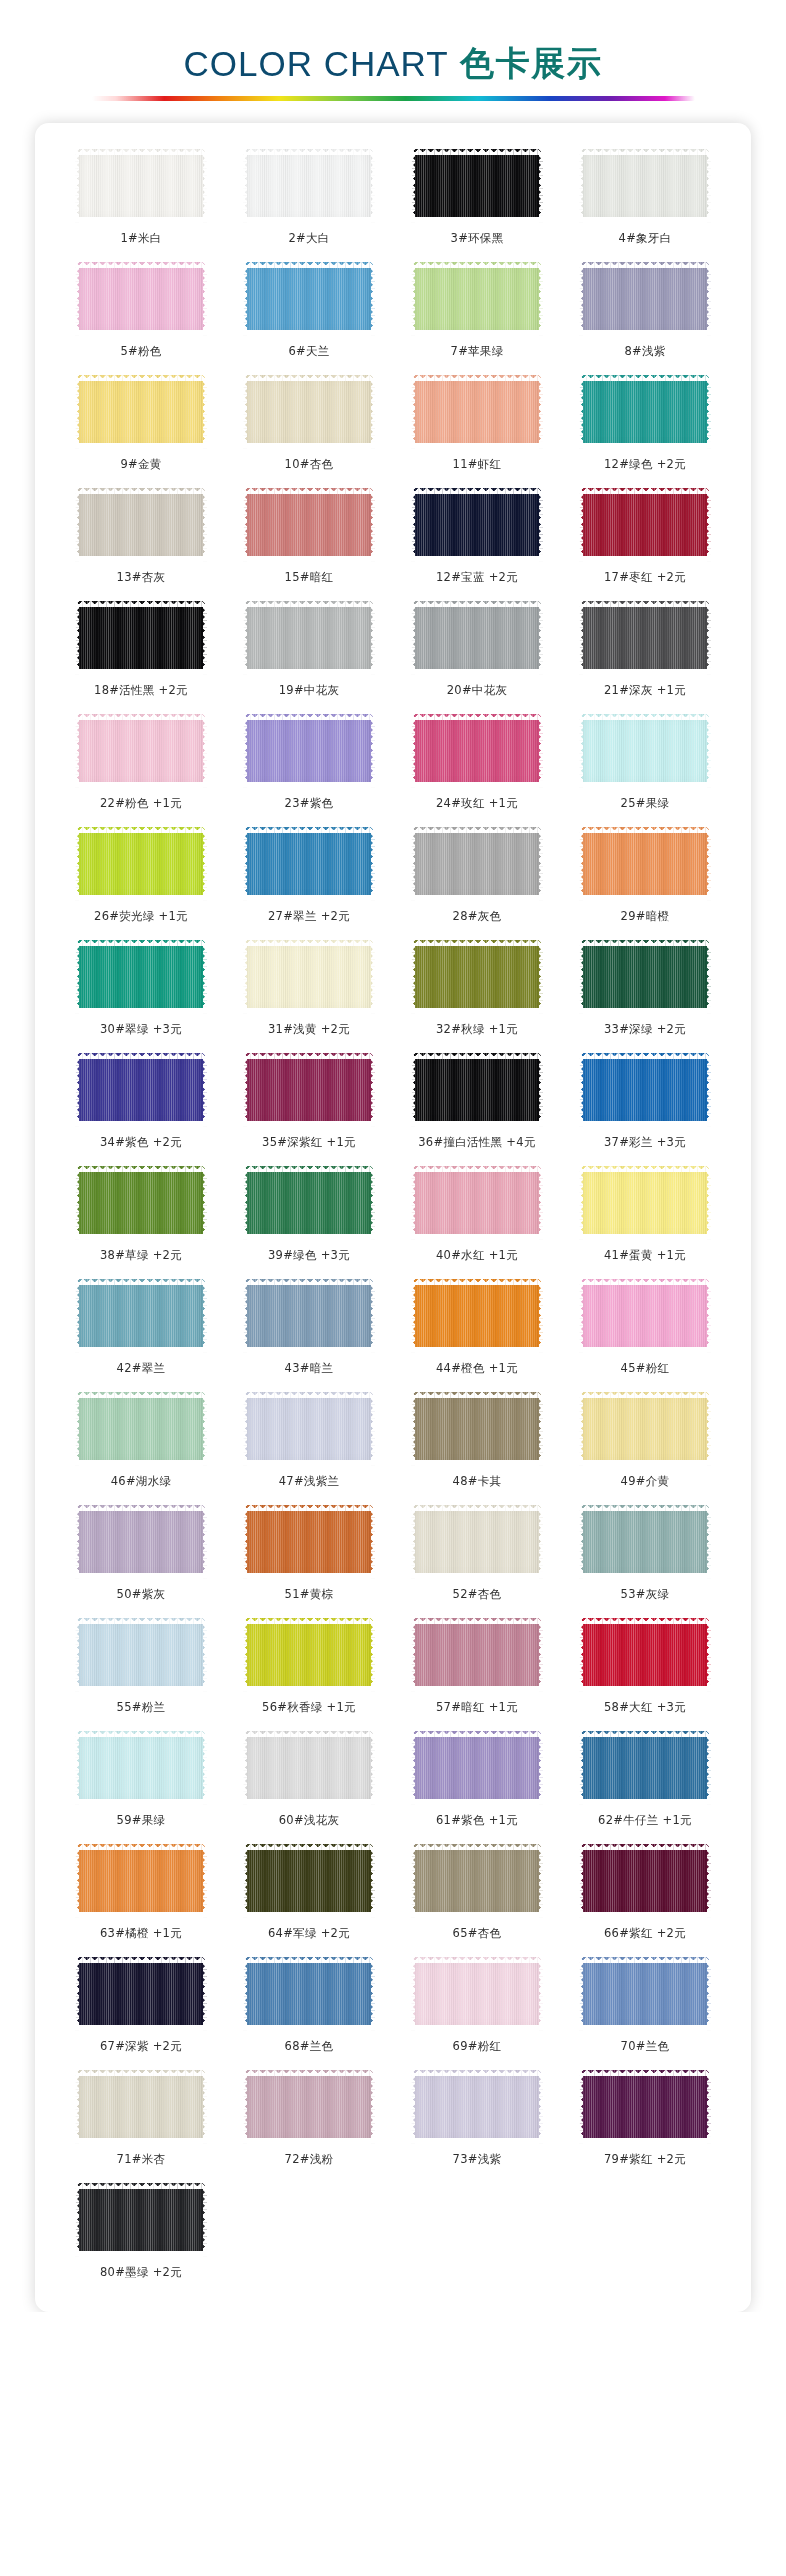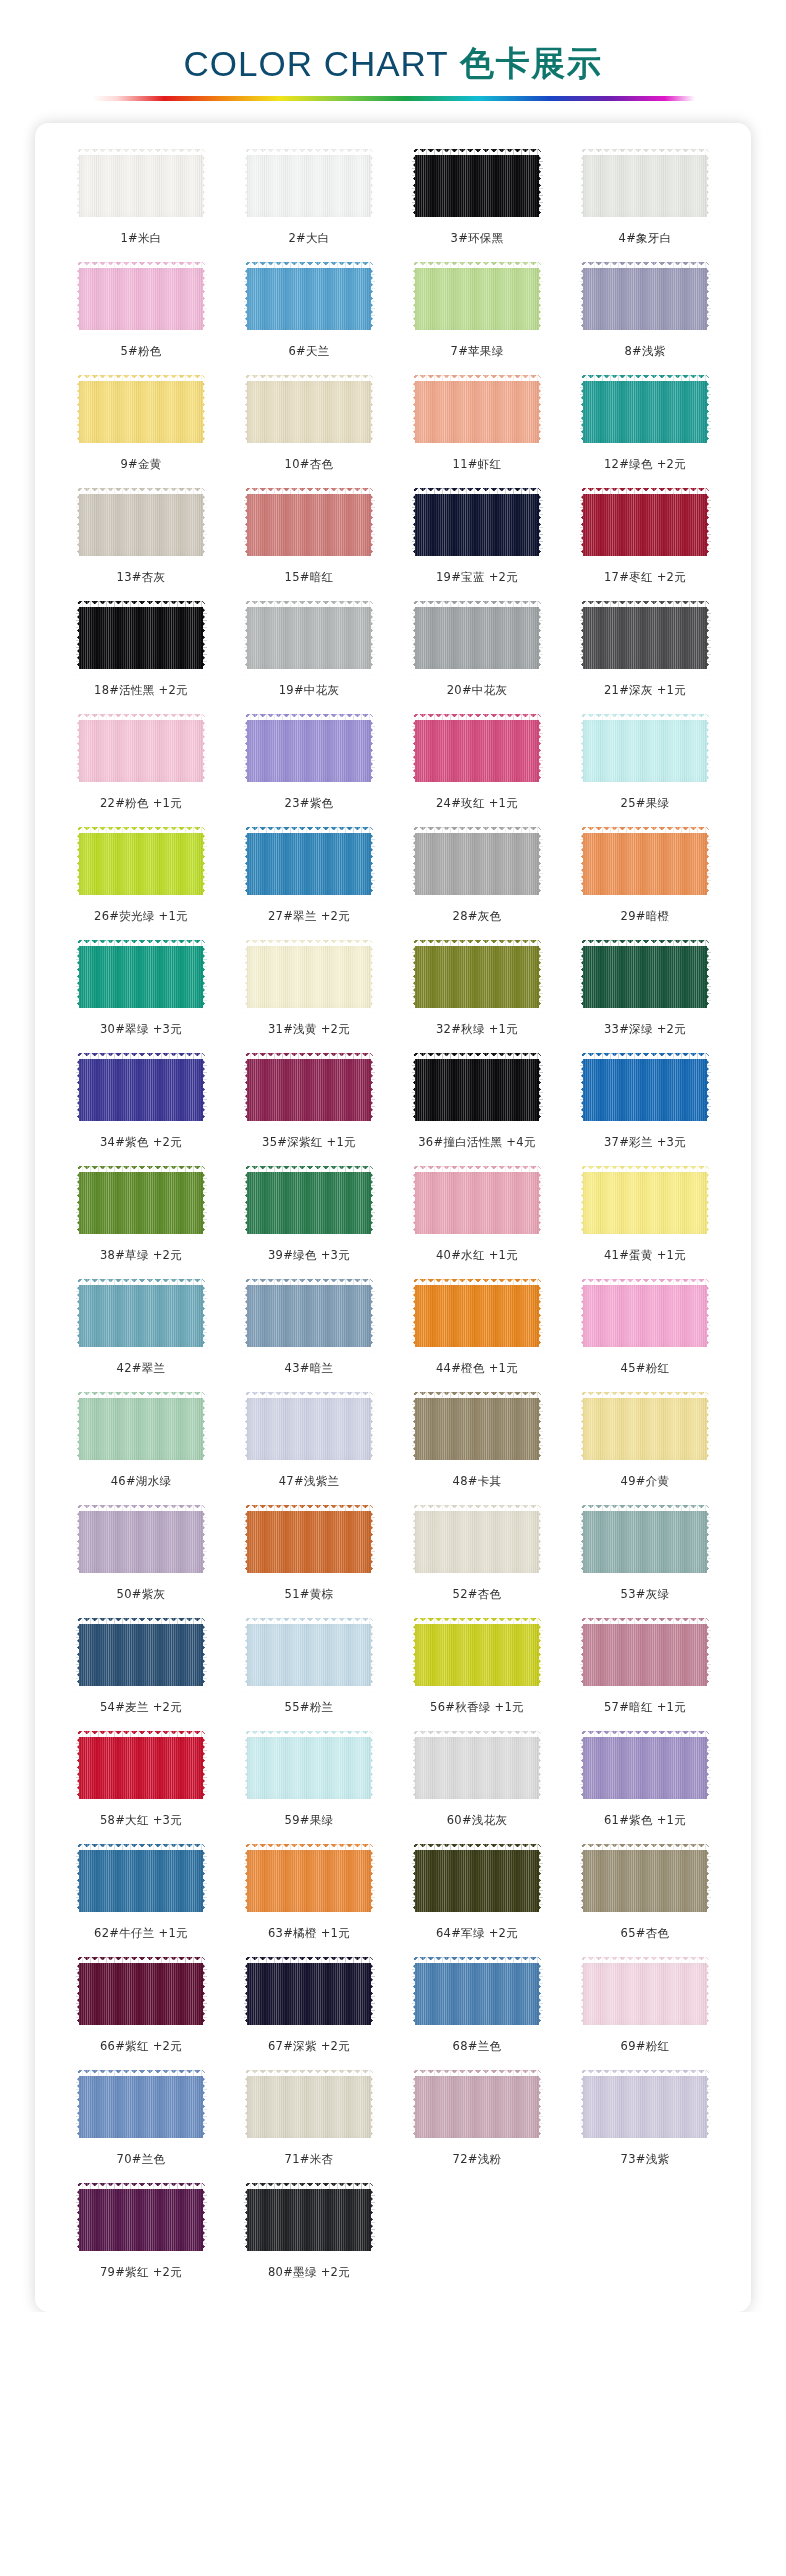--- a/index.html
+++ b/index.html
@@ -328,21 +328,21 @@
             <div class="side-r"></div>
           </div>
           <div class="label">15#暗红</div>
         </div>
         <div class="cell">
           <div class="swatch-wrap">
             <div class="swatch" style="background-color: rgb(14, 20, 48);"></div>
             <div class="side-l"></div>
             <div class="side-r"></div>
           </div>
-          <div class="label">19#宝蓝 +2元</div>
+          <div class="label">12#宝蓝 +2元</div>
         </div>
         <div class="cell">
           <div class="swatch-wrap">
             <div class="swatch" style="background-color: rgb(158, 22, 48);"></div>
             <div class="side-l"></div>
             <div class="side-r"></div>
           </div>
           <div class="label">17#枣红 +2元</div>
         </div>
         <div class="cell">
@@ -625,28 +625,20 @@
           </div>
           <div class="label">52#杏色</div>
         </div>
         <div class="cell">
           <div class="swatch-wrap">
             <div class="swatch" style="background-color: rgb(143, 176, 174);"></div>
             <div class="side-l"></div>
             <div class="side-r"></div>
           </div>
           <div class="label">53#灰绿</div>
-        </div>
-        <div class="cell">
-          <div class="swatch-wrap">
-            <div class="swatch" style="background-color: rgb(43, 79, 114);"></div>
-            <div class="side-l"></div>
-            <div class="side-r"></div>
-          </div>
-          <div class="label">54#麦兰 +2元</div>
         </div>
         <div class="cell">
           <div class="swatch-wrap">
             <div class="swatch" style="background-color: rgb(197, 220, 232);"></div>
             <div class="side-l"></div>
             <div class="side-r"></div>
           </div>
           <div class="label">55#粉兰</div>
         </div>
         <div class="cell">

